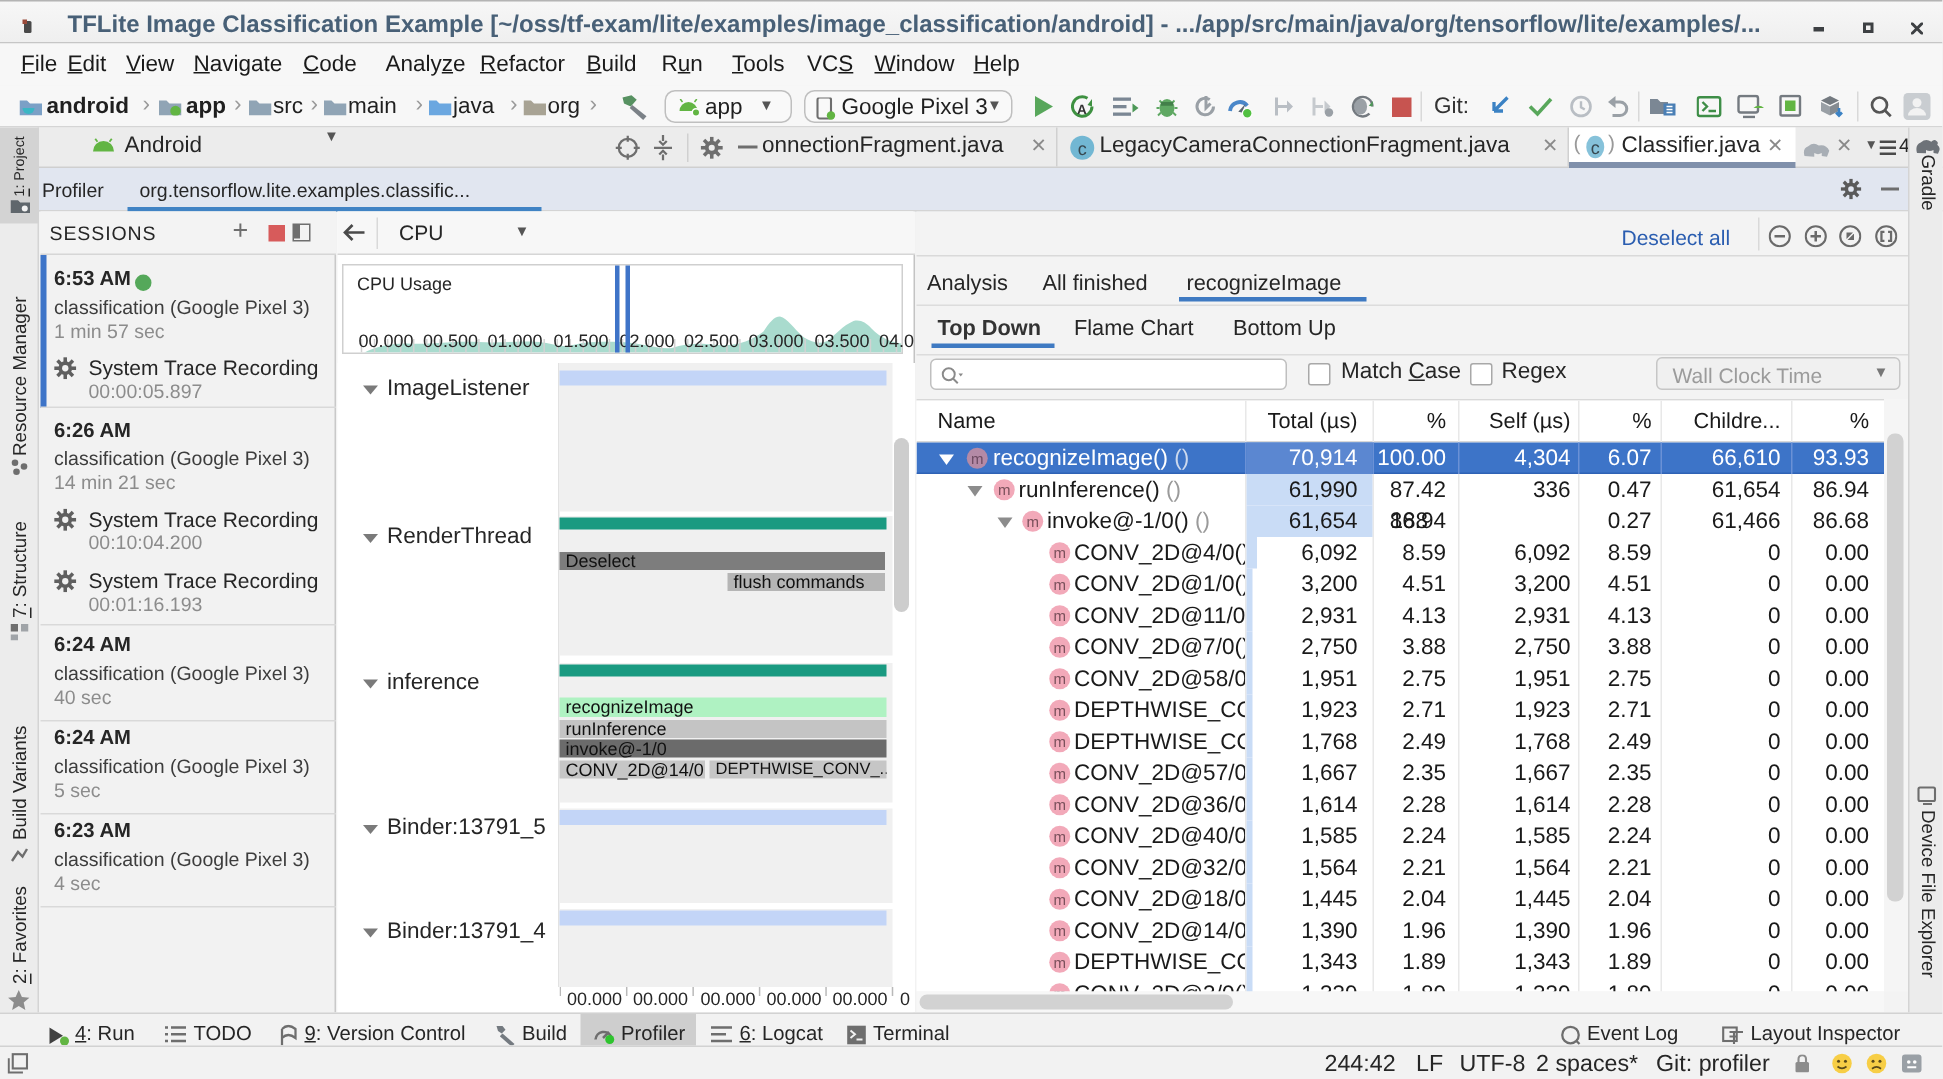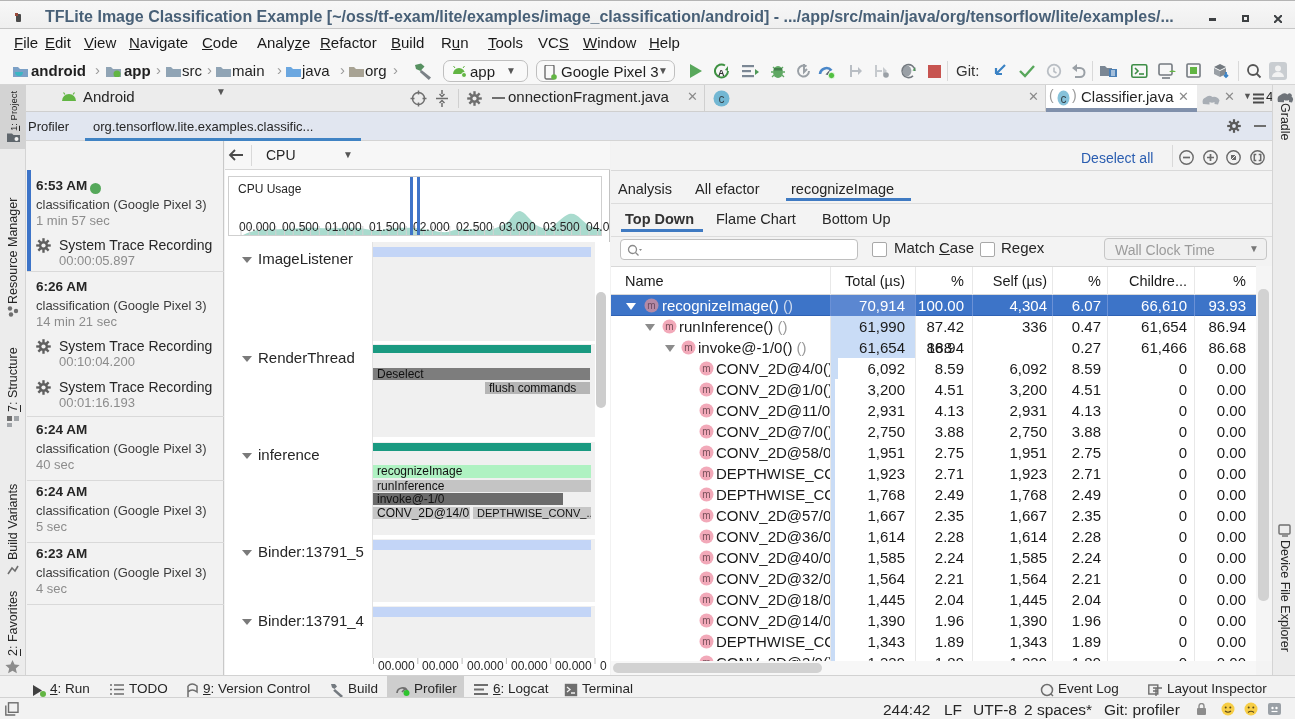--- a/index.html
+++ b/index.html
@@ -237,20 +237,21 @@
   <div class="abs" style="left:492px;top:12px;width:13px;height:2px;background:#6e6e6e;"></div>
 
   <div class="abs" style="left:506px;top:0;width:199px;height:26px;border-right:1px solid #d0d0d0;"></div>
   <span class="abs" style="left:508px;top:3px;">onnectionFragment.java</span>
   <span class="abs" style="left:687px;top:4px;color:#8a8a8a;font-size:13px;">✕</span>
   <div class="abs" style="left:705px;top:0;width:341px;height:26px;border-right:1px solid #d0d0d0;"></div>
   <svg class="abs" style="left:713px;top:5px;" width="17" height="17">
       <circle cx="8.5" cy="8.5" r="8" fill="#72b7d3"></circle>
       <text x="8.5" y="13" font-size="12" text-anchor="middle" fill="#37474f">c</text>
     </svg>
+  <span class="abs" style="left:733px;top:3px;">LegacyCameraConnectionFragment.java</span>
   <span class="abs" style="left:1028px;top:4px;color:#8a8a8a;font-size:13px;">✕</span>
   <div class="abs" style="left:1046px;top:0;width:151px;height:26px;background:#fff;"></div>
   <span class="abs" style="left:1049px;top:2px;color:#9a9a9a;font-size:14px;">(</span>
   <svg class="abs" style="left:1056px;top:5px;" width="15" height="16">
       <ellipse cx="7.5" cy="8" rx="6" ry="7.5" fill="#86c2da"></ellipse>
       <text x="7.5" y="12.5" font-size="12" text-anchor="middle" fill="#37474f">c</text>
     </svg>
   <span class="abs" style="left:1072px;top:2px;color:#9a9a9a;font-size:14px;">)</span>
   <span class="abs" style="left:1081px;top:3px;">Classifier.java</span>
   <span class="abs" style="left:1178px;top:4px;color:#8a8a8a;font-size:13px;">✕</span>
@@ -326,20 +327,28 @@
     </svg>
   <div class="abs vtextR" style="left:5px;top:18px;height:42px;white-space:nowrap;">Gradle</div>
   <svg class="abs" style="left:5px;top:439px;" width="14" height="13">
       <rect x="1" y="1" width="11" height="9" rx="1" fill="none" stroke="#6e6e6e" stroke-width="1.4"></rect>
       <path d="M4 12 h6" stroke="#6e6e6e" stroke-width="1.4"></path>
     </svg>
   <div class="abs vtextR" style="left:5px;top:455px;height:132px;white-space:nowrap;">Device File Explorer</div>
 </div>
 
 <div id="sessions" class="abs" style="left:27px;top:141px;width:197px;height:534px;background:#f2f2f2;border-right:1px solid #c9c9c9;color:#262626;">
+  <div class="abs" style="left:0;top:0;width:197px;height:29px;border-bottom:1px solid #d6d6d6;background:#f3f3f3;">
+    <span class="abs" style="left:6px;top:7px;font-size:13px;letter-spacing:0.6px;">SESSIONS</span>
+    <span class="abs" style="left:128px;top:2px;font-size:18px;color:#6e6e6e;">+</span>
+    <div class="abs" style="left:152px;top:9px;width:11px;height:11px;background:#d75b5b;"></div>
+    <div class="abs" style="left:168px;top:8px;width:12px;height:12px;border:1.5px solid #6e6e6e;">
+        <div style="width:4px;height:9px;background:#6e6e6e;"></div>
+      </div>
+  </div>
   <div class="abs" style="left:0;top:29px;width:4px;height:102px;background:#3d74c8;"></div>
 
   <div class="abs" style="left:9px;top:37px;font-size:13.5px;font-weight:bold;">6:53 AM</div>
   <div class="abs" style="left:63px;top:42px;width:11px;height:11px;border-radius:50%;background:#55a85a;"></div>
   <div class="abs" style="left:9px;top:56px;font-size:13px;color:#3c3c3c;">classification (Google Pixel 3)</div>
   <div class="abs" style="left:9px;top:72px;font-size:13px;color:#8c8c8c;">1 min 57 sec</div>
   <svg class="abs" style="left:9px;top:97px;" width="15" height="15">
       <g fill="#5f5f5f" transform="scale(1.07)">
         <circle cx="7" cy="7" r="4.3"></circle>
         <rect x="5.9" y="0.2" width="2.2" height="3"></rect>
@@ -497,21 +506,21 @@
     <div class="abs" style="left:148px;top:297px;width:222px;height:63px;background:#f0f0f0;"></div>
     <div class="abs" style="left:148px;top:364px;width:222px;height:53px;background:#f0f0f0;"></div>
 
     <div class="abs" style="left:148px;top:5px;width:218px;height:10px;background:#c3d5f7;"></div>
     <div class="abs" style="left:148px;top:103px;width:218px;height:8px;background:#1a9a81;"></div>
     <div class="abs" style="left:148px;top:126px;width:217px;height:12px;background:#7d7d7d;font-size:12px;color:#111;padding-left:4px;line-height:12px;">Deselect</div>
     <div class="abs" style="left:260px;top:140px;width:105px;height:12px;background:#b5b5b5;font-size:12px;color:#111;padding-left:4px;line-height:12px;">flush commands</div>
     <div class="abs" style="left:148px;top:201px;width:218px;height:8px;background:#1a9a81;"></div>
     <div class="abs" style="left:148px;top:223px;width:218px;height:13px;background:#aff2c2;font-size:12px;color:#111;padding-left:4px;line-height:12px;">recognizeImage</div>
     <div class="abs" style="left:148px;top:238px;width:218px;height:12px;background:#c4c4c4;font-size:12px;color:#111;padding-left:4px;line-height:12px;">runInference</div>
-    <div class="abs" style="left:148px;top:251px;width:190px;height:12px;background:#6b6b6b;font-size:12px;color:#111;padding-left:4px;line-height:12px;">invoke@-1/0</div>
+    <div class="abs" style="left:148px;top:251px;width:218px;height:12px;background:#6b6b6b;font-size:12px;color:#111;padding-left:4px;line-height:12px;">invoke@-1/0</div>
     <div class="abs" style="left:148px;top:265px;width:97px;height:12px;background:#c6c6c6;font-size:12px;color:#111;padding-left:4px;line-height:12px;">CONV_2D@14/0</div>
     <div class="abs" style="left:248px;top:265px;width:118px;height:12px;background:#c6c6c6;font-size:11px;color:#111;padding-left:4px;line-height:12px;white-space:nowrap;overflow:hidden;">DEPTHWISE_CONV_...</div>
     <div class="abs" style="left:148px;top:298px;width:218px;height:10px;background:#c3d5f7;"></div>
     <div class="abs" style="left:148px;top:365px;width:218px;height:10px;background:#c3d5f7;"></div>
 
     <svg class="abs" style="left:16px;top:14px;" width="12" height="8">
         <path d="M1 1 h10 l-5 6 z" fill="#7a7a7a"></path>
       </svg>
       <span class="abs" style="left:33px;top:8px;font-size:15px;">ImageListener</span>
     <svg class="abs" style="left:16px;top:113px;" width="12" height="8">
@@ -570,21 +579,21 @@
   <svg class="abs" style="left:615px;top:9px;" width="15" height="15">
       <circle cx="7.5" cy="7.5" r="6.7" fill="none" stroke="#6a6a6a" stroke-width="1.4"></circle>
       <path d="M4.5 4.5 h6 v6 h-6 z M4.5 10.5 L10.5 4.5" fill="#6a6a6a" stroke="#f3f3f3" stroke-width="1"></path>
     </svg>
   <svg class="abs" style="left:639px;top:9px;" width="15" height="15">
       <circle cx="7.5" cy="7.5" r="6.7" fill="none" stroke="#6a6a6a" stroke-width="1.4"></circle>
       <path d="M6.3 4.5 h-2 v6 h2 M8.7 4.5 h2 v6 h-2" stroke="#6a6a6a" stroke-width="1.5" fill="none"></path>
     </svg>
 
   <span class="abs" style="left:7px;top:40px;font-size:14.5px;">Analysis</span>
-  <span class="abs" style="left:84px;top:40px;font-size:14.5px;">All efactor</span>
+  <span class="abs" style="left:84px;top:40px;font-size:14.5px;">All finished</span>
   <span class="abs" style="left:180px;top:40px;font-size:14.5px;">recognizeImage</span>
   <div class="abs" style="left:0;top:62px;width:661px;height:1px;background:#dcdcdc;"></div>
   <div class="abs" style="left:0;top:95px;width:661px;height:1px;background:#dcdcdc;"></div>
   <div class="abs" style="left:175px;top:57px;width:125px;height:3px;background:#3f7ac2;"></div>
   <span class="abs" style="left:14px;top:70px;font-size:14.5px;font-weight:bold;color:#333;">Top Down</span>
   <span class="abs" style="left:105px;top:70px;font-size:14.5px;">Flame Chart</span>
   <span class="abs" style="left:211px;top:70px;font-size:14.5px;">Bottom Up</span>
   <div class="abs" style="left:10px;top:88px;width:82px;height:3px;background:#3f7ac2;"></div>
 
   <div class="abs" style="left:9px;top:98px;width:238px;height:21px;background:#fff;border:1px solid #bfbfbf;border-radius:4px;">

